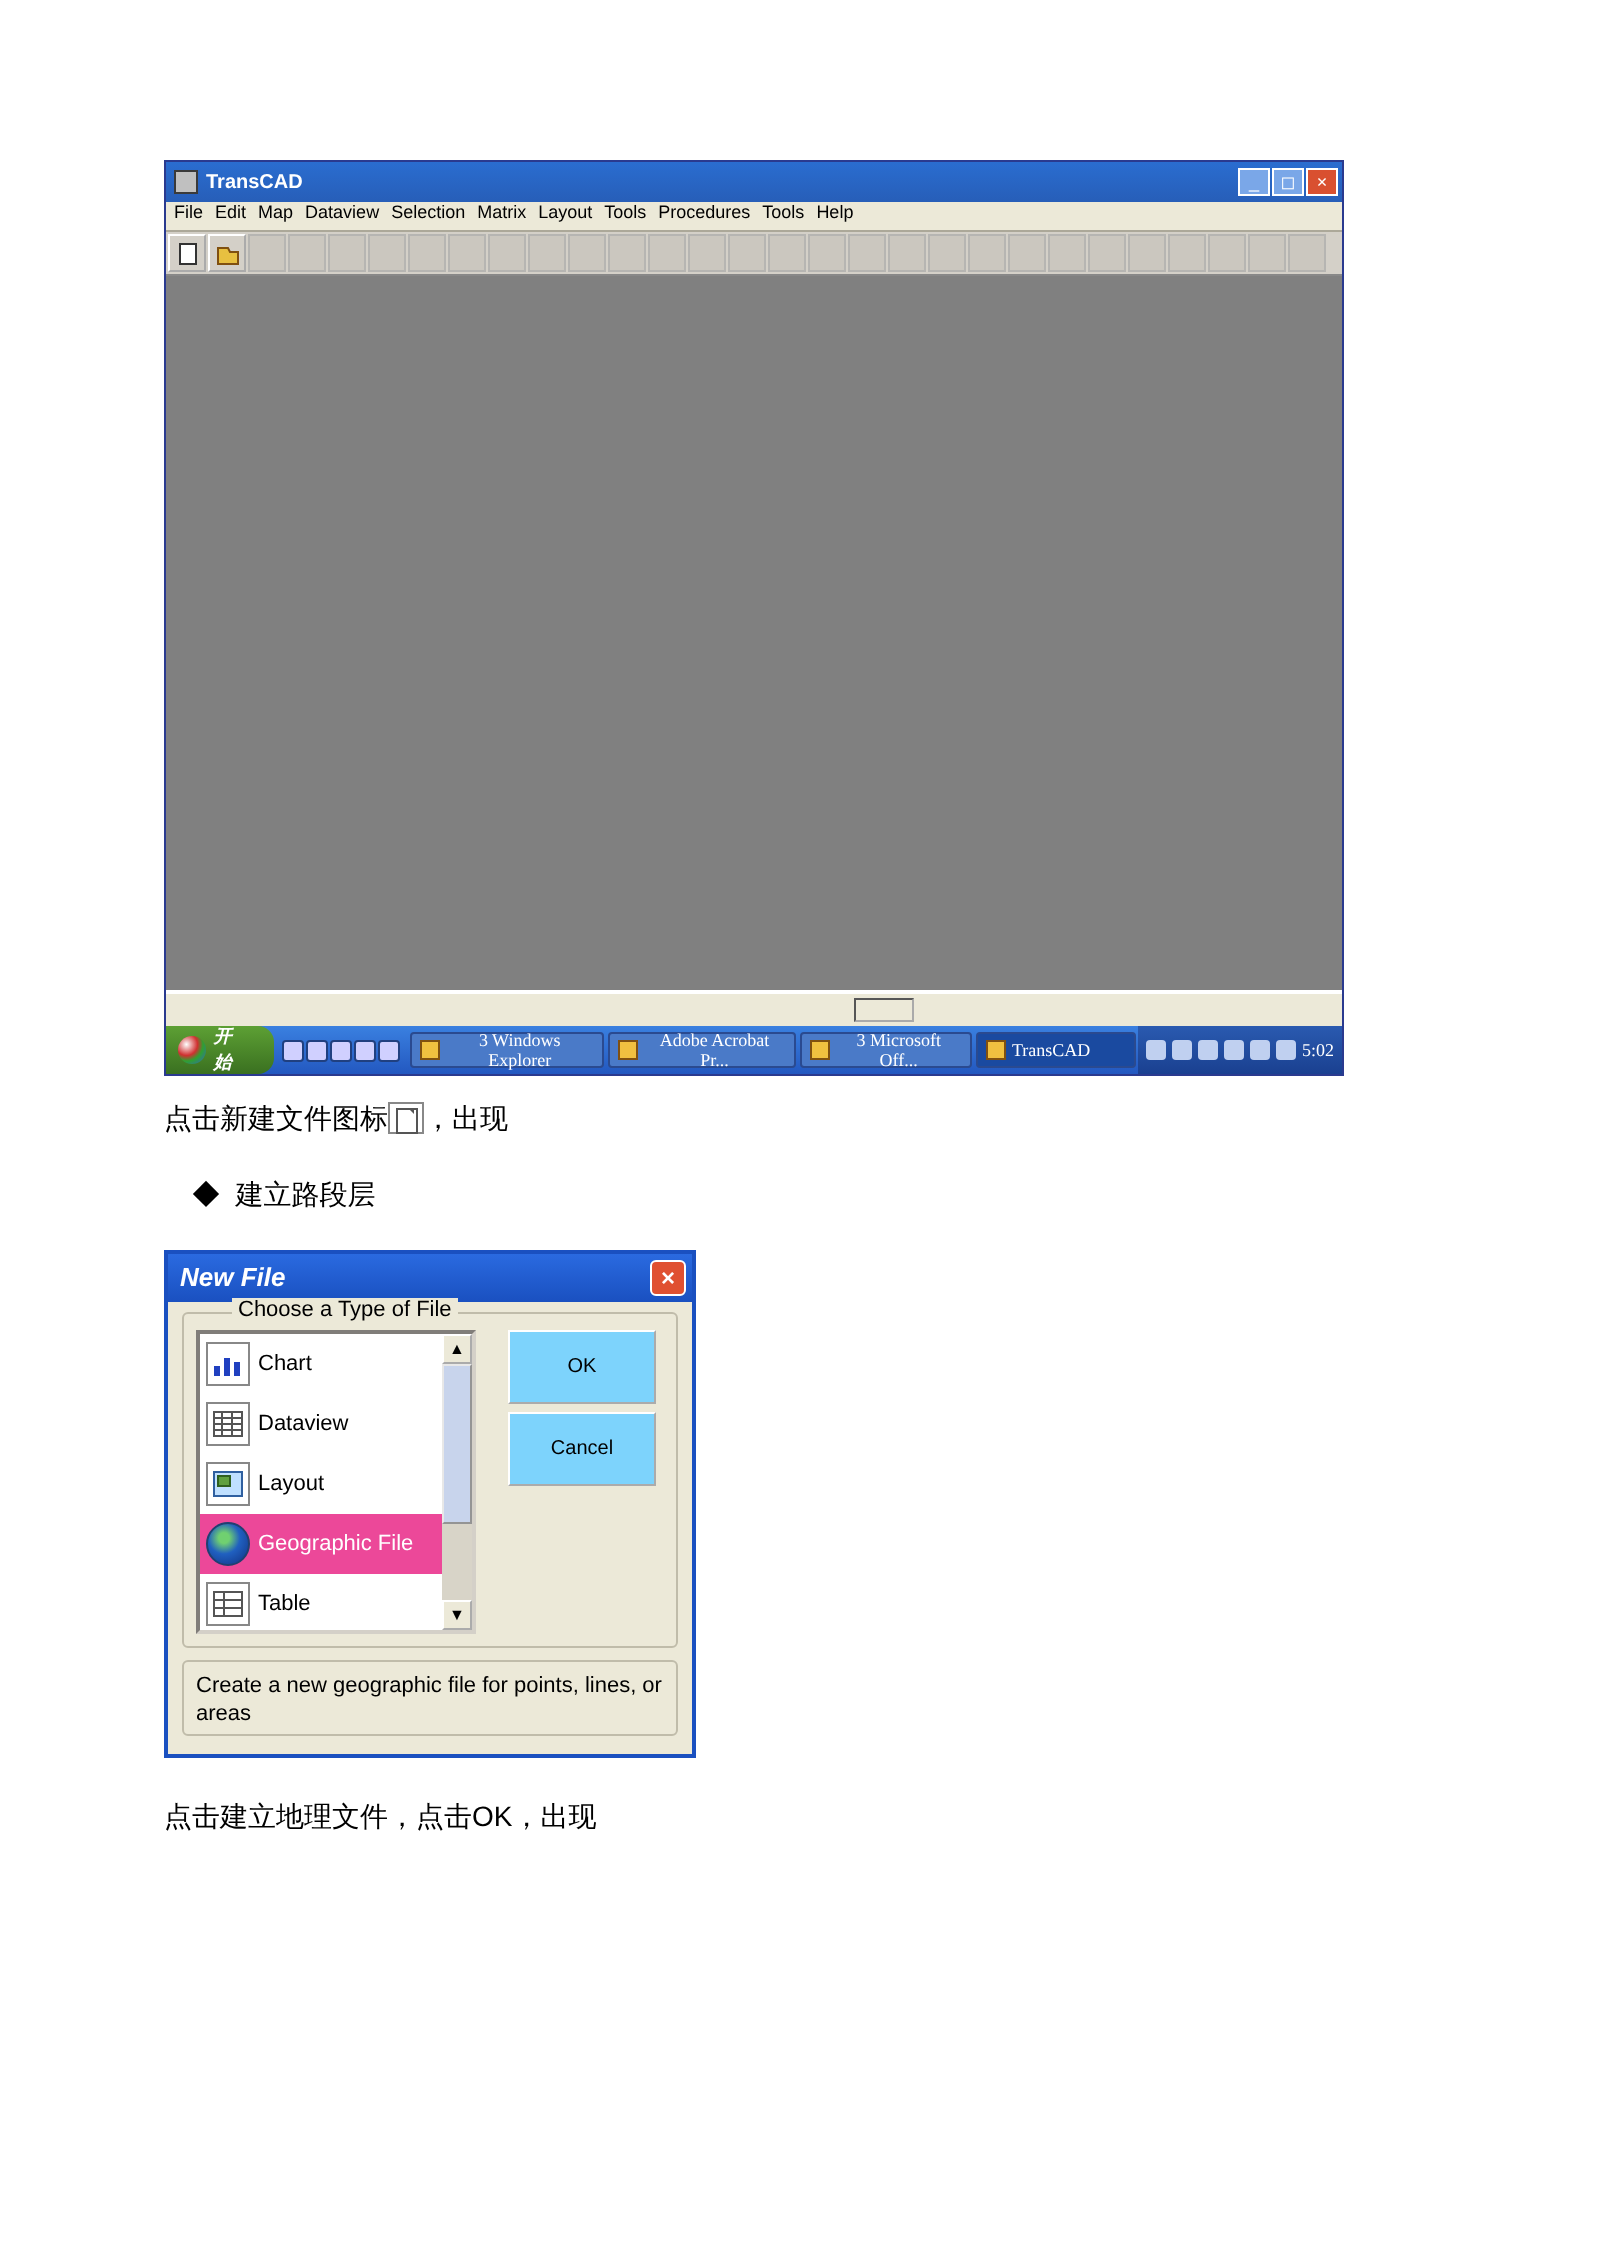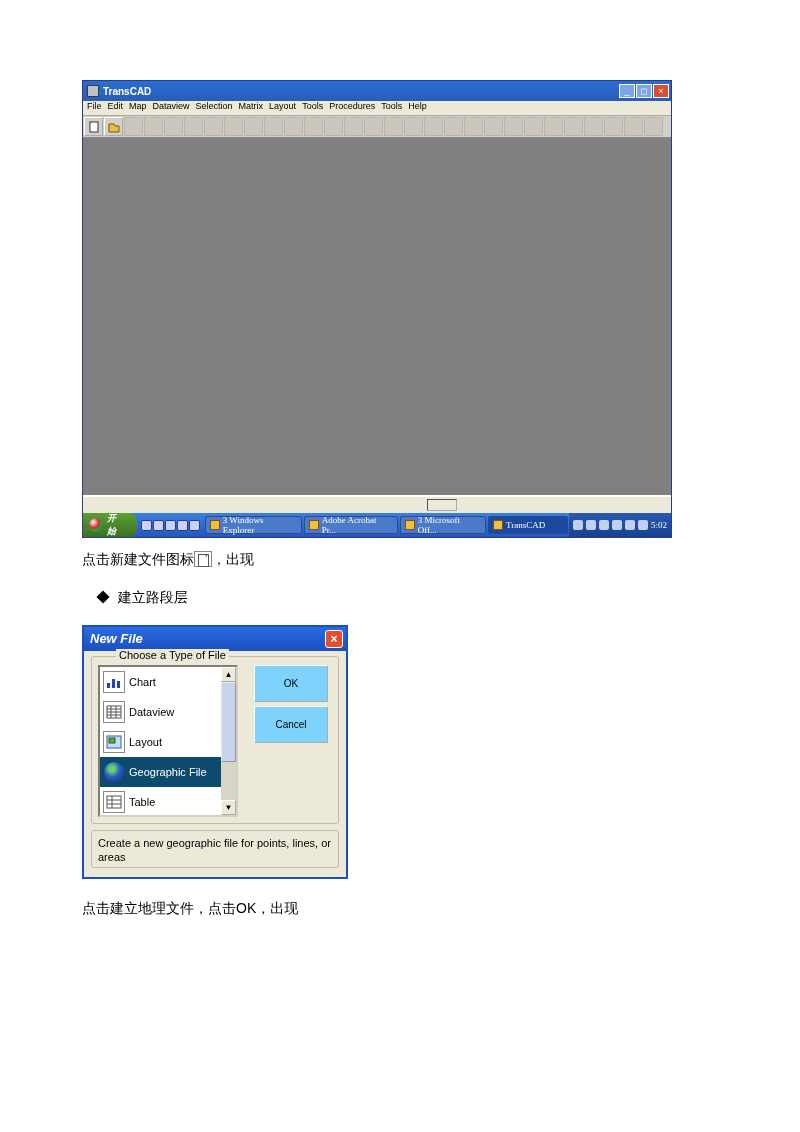--- a/index.html
+++ b/index.html
@@ -19,21 +19,21 @@
   .tbtn { width: 19px; height: 19px; background: #d4d0c8; border: 1px outset #fff; margin-right: 1px; display:flex; align-items:center; justify-content:center; font-size:9px; overflow:hidden;}
   .tbtn.dis { border: 1px solid #aaa; background:#c8c4bc; opacity:0.7;}
   .workspace { flex: 1; background: #808080; }
   .statusbar { height: 18px; background: #ece9d8; border-top:2px outset #fff; display:flex; align-items:center; justify-content:center; }
   .status-divs { width:30px; height:12px; border:1px inset #aaa; margin-left:130px;}
   .taskbar { height: 24px; background: linear-gradient(#3a80e0,#2358c0); display: flex; align-items: center; font-size: 9px; color:#fff; font-family: Tahoma; }
   .startbtn { height: 100%; display:flex; align-items:center; background: linear-gradient(#5da034,#3a7020); padding: 0 12px 0 6px; font-style:italic; font-weight:bold; border-radius:0 8px 8px 0; gap:4px;}
   .startbtn .orb { width:14px; height:14px; border-radius:50%; background:radial-gradient(circle at 30% 30%, #fff, #d03030 40%, #30a030 60%, #3060d0);}
   .task-icons { display:flex; gap:1px; padding:0 4px;}
   .task-icons div{width:11px;height:11px;background:#d0d0ff;border:1px solid #204080;border-radius:2px;}
-  .task-app { height: 18px; background: #4a7ac8; border: 1px solid #2a4a90; margin: 0 1px; display:flex; align-items:center; padding:0 4px; min-width:80px; border-radius:2px; gap:3px;}
+  .task-app { height: 18px; background: #4a7ac8; border: 1px solid #2a4a90; margin: 0 1px; display:flex; align-items:center; padding:0 4px; min-width:80px; border-radius:2px; gap:3px;text-align:center;}
   .task-app.active{background:#1a4aa0;}
   .task-app .ic{width:10px;height:10px;background:#f0c040;border:1px solid #805010;}
   .tray { margin-left:auto; height:100%; background:linear-gradient(#2a5ab0,#1a4090); display:flex; align-items:center; padding:0 4px; gap:3px;}
   .tray .ic{width:10px;height:10px;background:#c0d0f0;border-radius:2px;}
   .clock{color:#fff;}
   
   .txt { margin: 10px 0 16px 0; line-height:1.6; }
   .bullet { margin-left: 14px; margin-top:10px;}
   .icon-inline { display:inline-block; width:18px; height:16px; border:1px solid #888; background:#fff; vertical-align:text-bottom; position:relative;}
   .icon-inline::before{content:""; position:absolute; left:3px; top:2px; width:9px; height:11px; border:1px solid #555; background:#fff;}
@@ -42,21 +42,21 @@
   .dialog { width: 266px; border: 2px solid #1a50c0; background: #ece9d8; font-family: Tahoma, Arial; font-size: 11px; }
   .dlg-title { height: 24px; background: linear-gradient(#2a6ae0,#1a50c0); display: flex; align-items: center; color:#fff; font-weight:bold; font-style:italic; font-family:"Verdana",Arial; padding-left:6px; font-size:13px;}
   .dlg-close { width:18px; height:18px; background:#e05030; border:1px solid #fff; border-radius:3px; margin-right:3px; margin-left:auto; display:flex;align-items:center;justify-content:center;color:#fff;font-style:normal;font-weight:bold;font-size:12px;}
   .dlg-body { padding: 5px 7px 9px 7px; }
   .groupbox { border: 1px solid #c0bcaa; border-radius:3px; padding: 8px 6px 6px 6px; position: relative; margin-bottom:6px;}
   .groupbox .legend { position:absolute; top:-8px; left:24px; background:#ece9d8; padding:0 3px; font-size:11px;}
   .dlg-row { display:flex; gap:16px; align-items:flex-start;}
   .listbox { width: 140px; height: 152px; background:#fff; border: 2px inset #d4d0c8; display:flex;}
   .list-items { flex:1; overflow:hidden;}
   .li { height:30px; display:flex; align-items:center; gap:4px; padding-left:3px; font-size:11px;}
-  .li.sel { background:#0c4a6e; color:#fff;}
+  .li.sel { background:#ec4899; color:#fff;}
   .li .icn { width:22px; height:22px; border:1px solid #888; background:#fff; display:flex; align-items:center; justify-content:center; font-size:12px;}
   .scrollbar{width:15px; background:#d8d4c8; display:flex; flex-direction:column;}
   .sb-btn{height:15px; background:#ece9d8; border:1px outset #fff; font-size:8px; text-align:center; line-height:13px;}
   .sb-thumb{flex:0 0 80px; background:#c8d4ec; border:1px outset #e8e8e8; margin-top:0;}
   .sb-track{flex:1;}
   .btn-col { display:flex; flex-direction:column; gap:4px;}
   .winbtn { width:74px; height:37px; background:#7dd3fc; border:1px outset #fff; font-size:10px;}
   .desc-box { margin-top:6px; border:1px solid #c0bcaa; padding:5px 6px; border-radius:3px; background:#ece9d8; font-size:11px; line-height:1.3; height:38px;}
   
   .icn-chart{color:#2030a0;}

